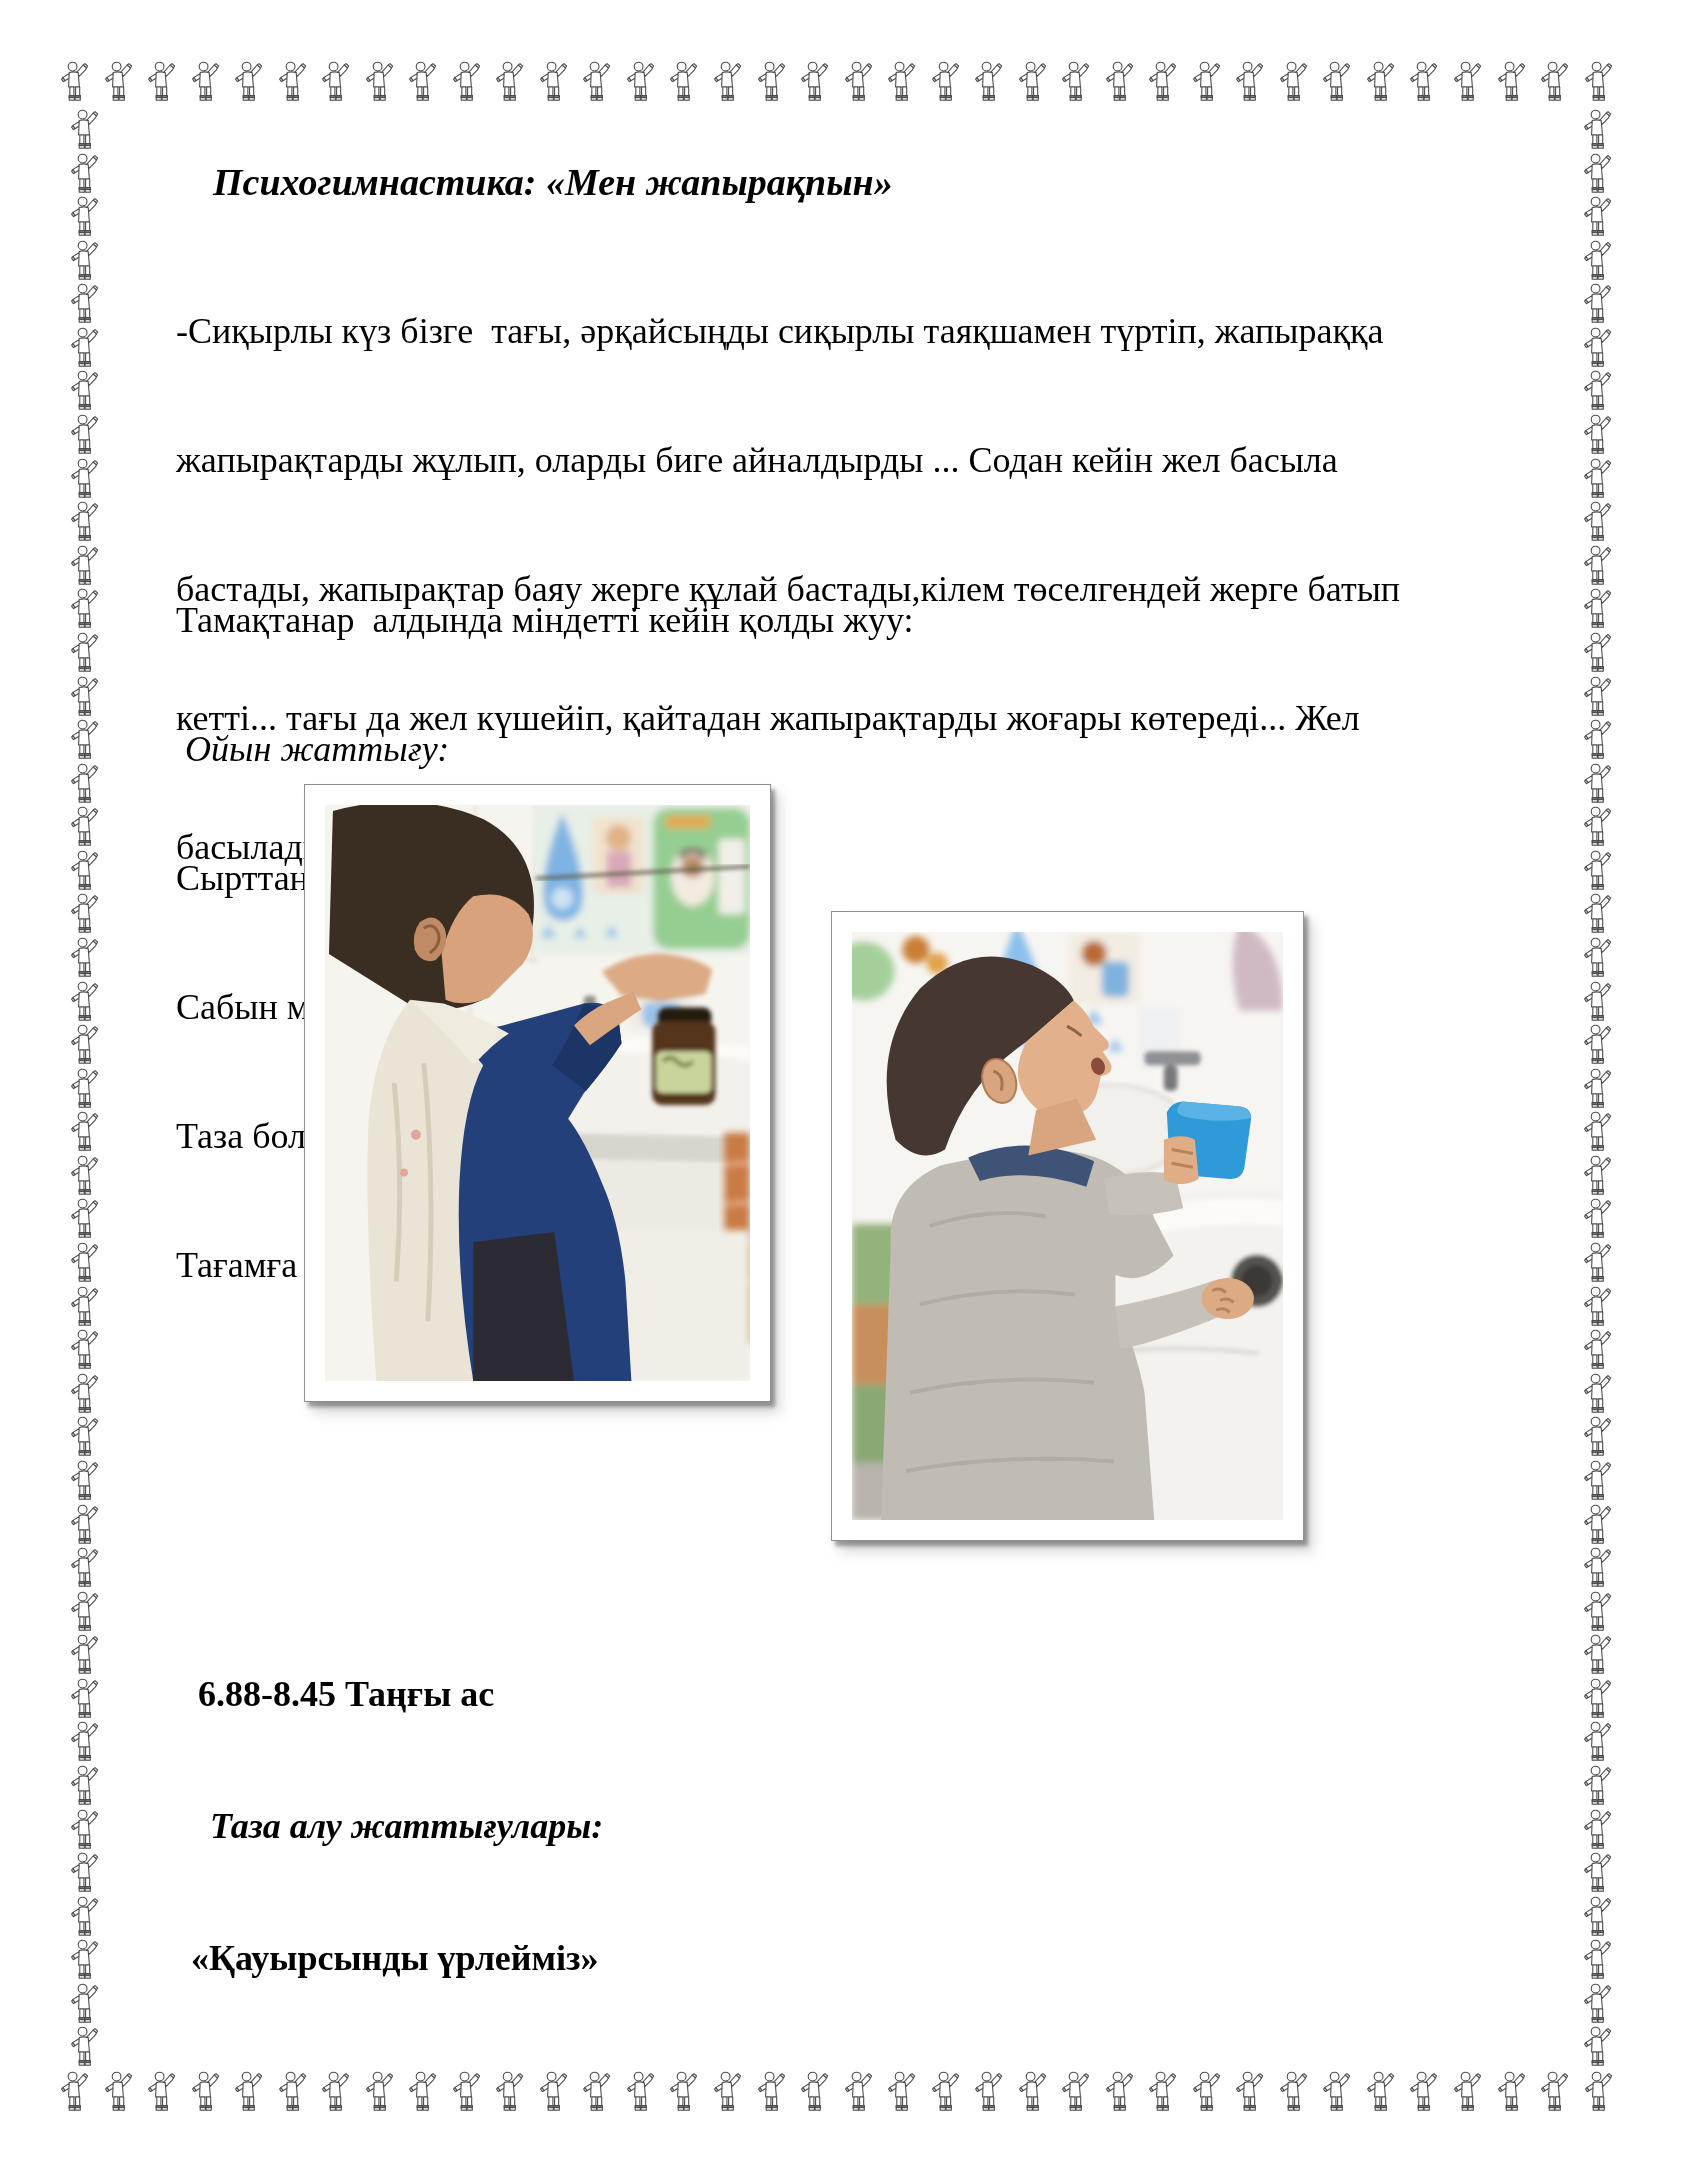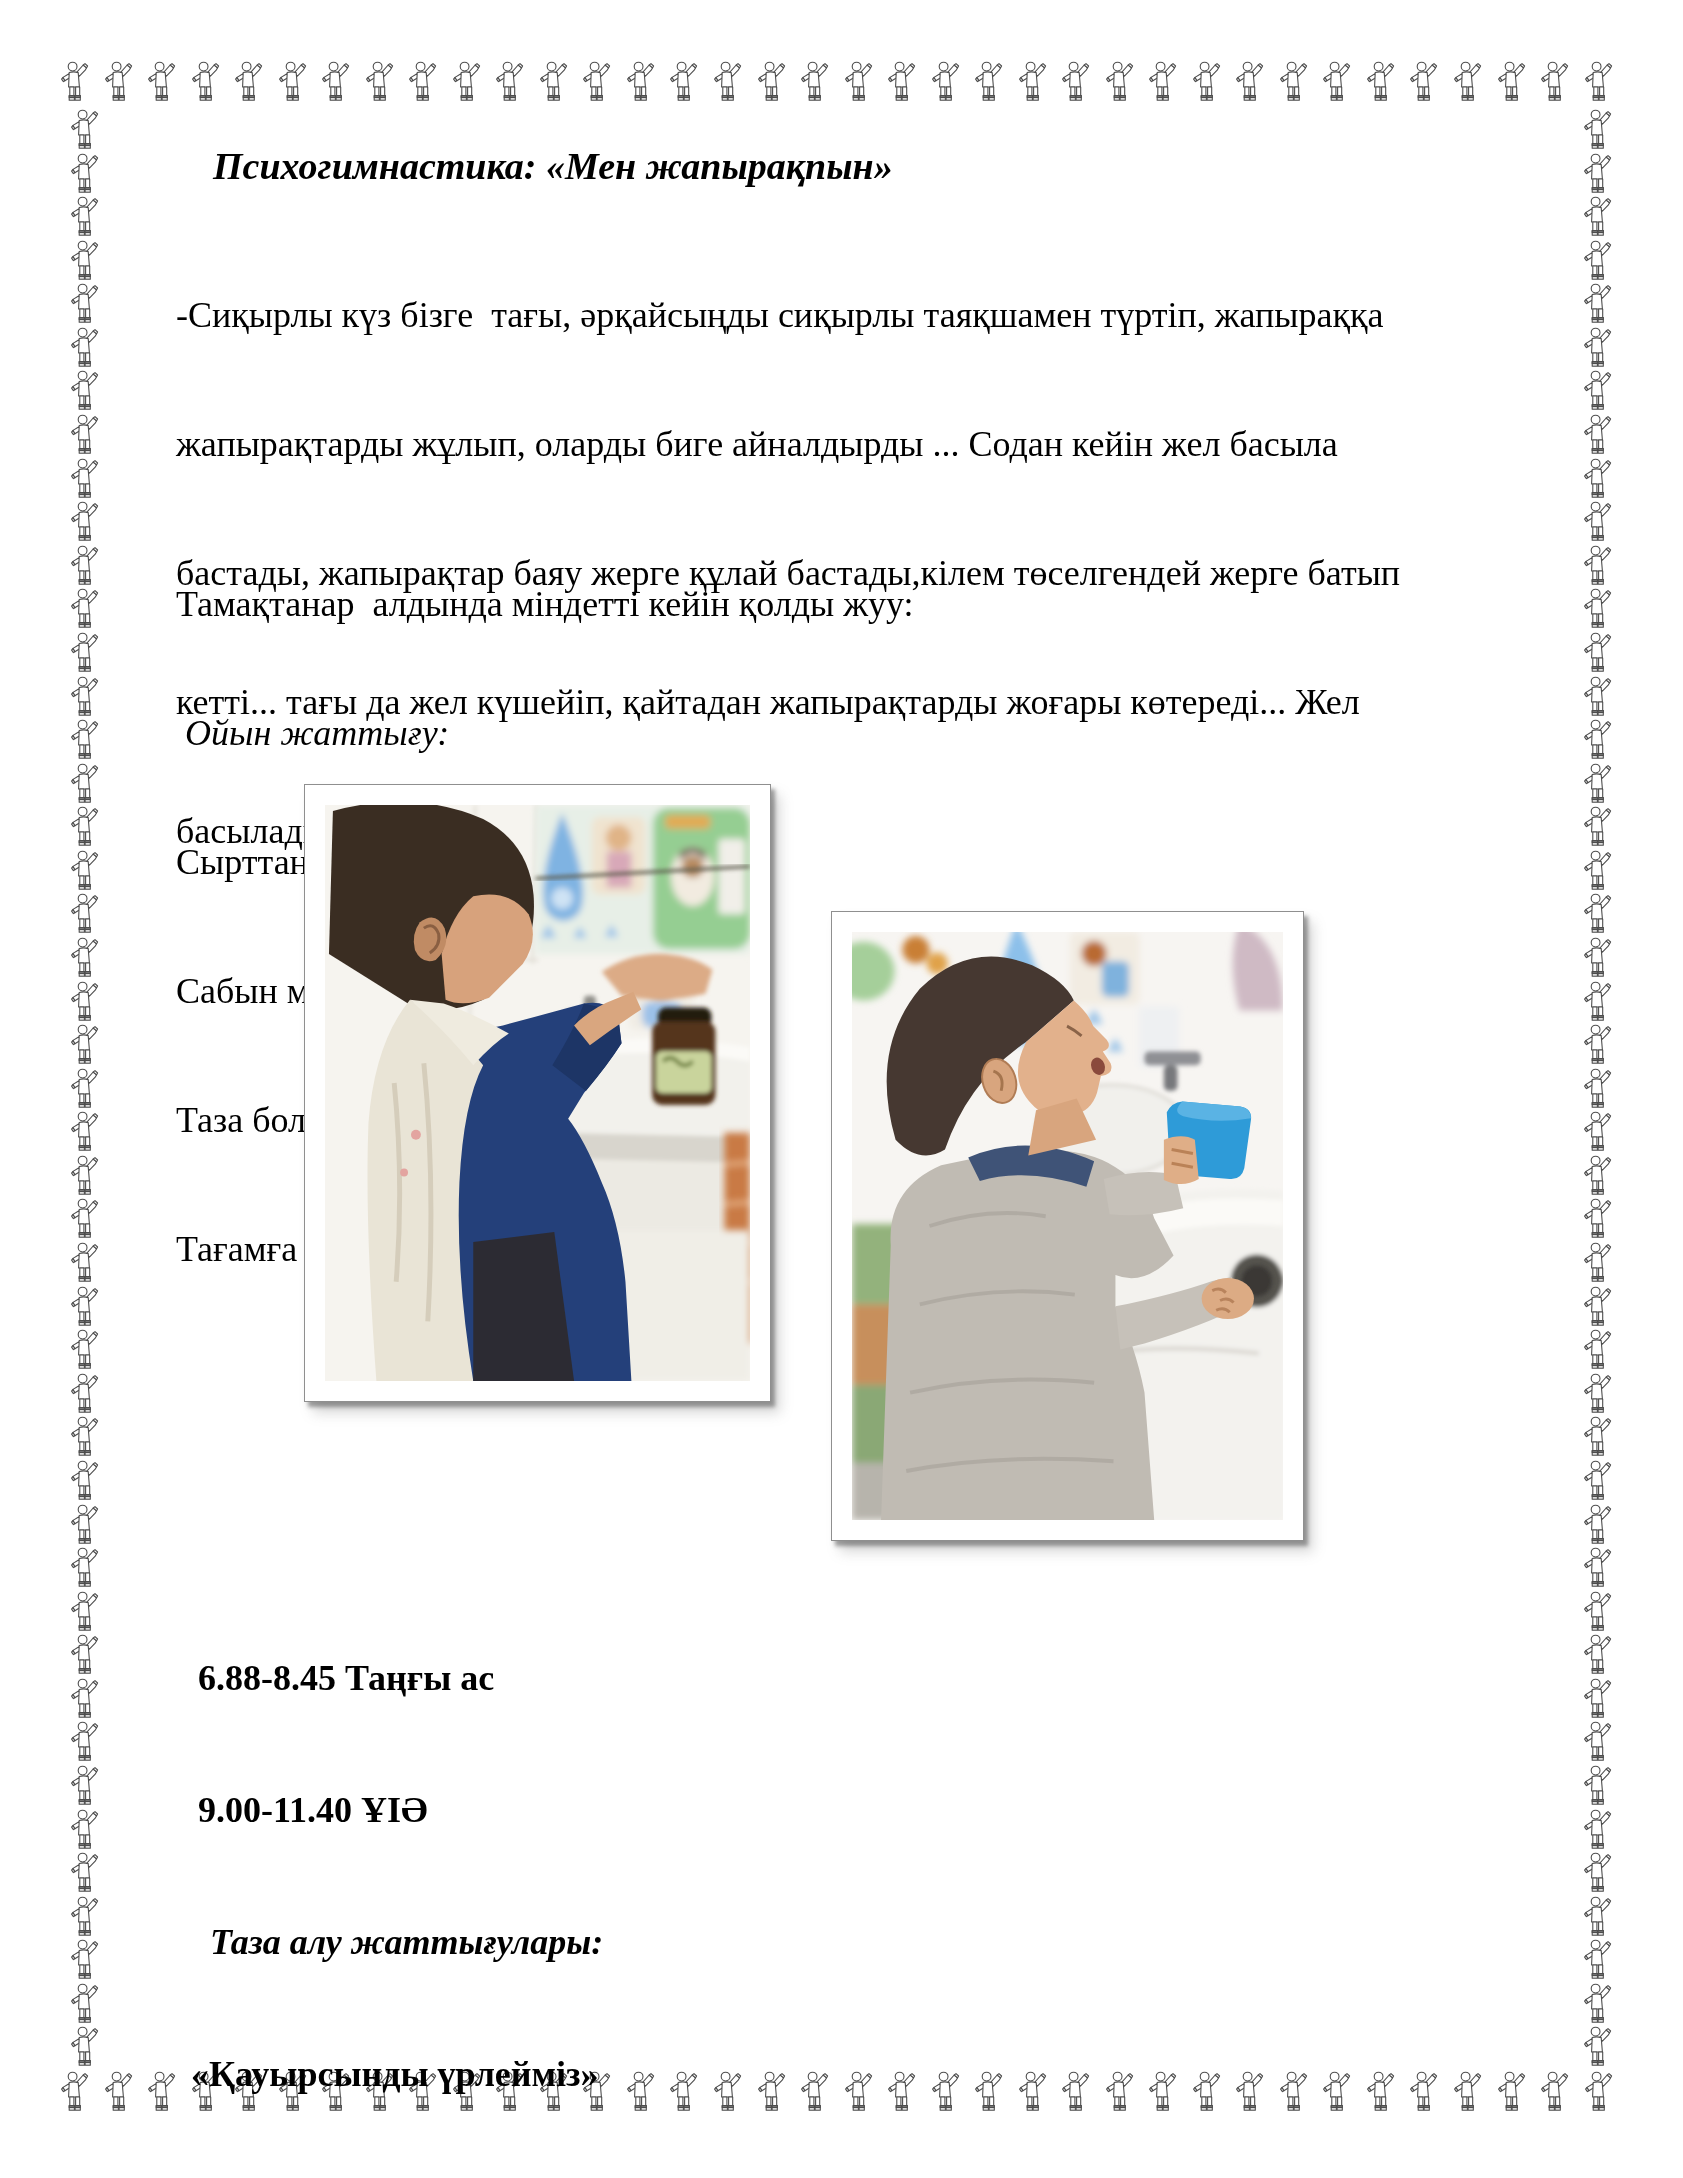--- a/index.html
+++ b/index.html
@@ -9,21 +9,21 @@
   }
   
   .border-strip{position:absolute;display:flex;justify-content:space-between;}
   .border-strip.top   {left:59px;top:61px;width:1556px;height:42px;flex-direction:row;}
   .border-strip.bottom{left:59px;top:2071px;width:1556px;height:42px;flex-direction:row;}
   .border-strip.left  {left:69px;top:109px;width:32px;height:1960px;flex-direction:column;}
   .border-strip.right {left:1582px;top:109px;width:32px;height:1960px;flex-direction:column;}
   .bicon{width:32px;height:42px;flex:0 0 auto;}
   .bicon svg{width:32px;height:42px;display:block;}
   
-  .tx{position:absolute;white-space:pre;font-size:36px;line-height:43px;}
+  .tx{position:absolute;white-space:pre;font-size:36px;line-height:43px;margin-top:16px;}
   .title{left:213px;top:143px;font-size:38px;font-weight:bold;font-style:italic;line-height:46px;}
   .para{left:176px;top:208px;}
   .wash{left:176px;top:497px;}
   .sched{left:183px;top:1568px;line-height:44px;}
   .b{font-weight:bold;}
   .bi{font-weight:bold;font-style:italic;}
   .i{font-style:italic;}
   .ind15{padding-left:15px;}
   .ind27{padding-left:27px;}
   .ind8{padding-left:8px;}
@@ -3296,21 +3296,20 @@
         <path d="M330,222 L352,226 M330,236 L352,240" stroke="#ba8257" stroke-width="3"></path>
         <path d="M272,382 Q332,370 372,356 L392,352 L402,382 Q362,402 302,420 L277,426 Z" fill="#c6c1b9"></path>
         <ellipse cx="388" cy="374" rx="27" ry="21" fill="#dcab84"></ellipse>
         <path d="M372,366 Q380,362 386,368 M380,376 Q388,372 394,378 M376,386 Q384,382 390,388" stroke="#b8835c" stroke-width="3" fill="none"></path>
       </svg>
     </div>
   </div>
 
   <div class="tx sched">
     <div class="b ind15">6.88-8.45 Таңғы ас</div>
-    <div class="b ind15">9.00-11.40 ҰІӘ</div>
     <div class="bi ind27">Таза алу жаттығулары:</div>
     <div class="b ind8">«Қауырсынды үрлейміз»</div>
     
     
     
     
     
   </div>
 
 </div>

